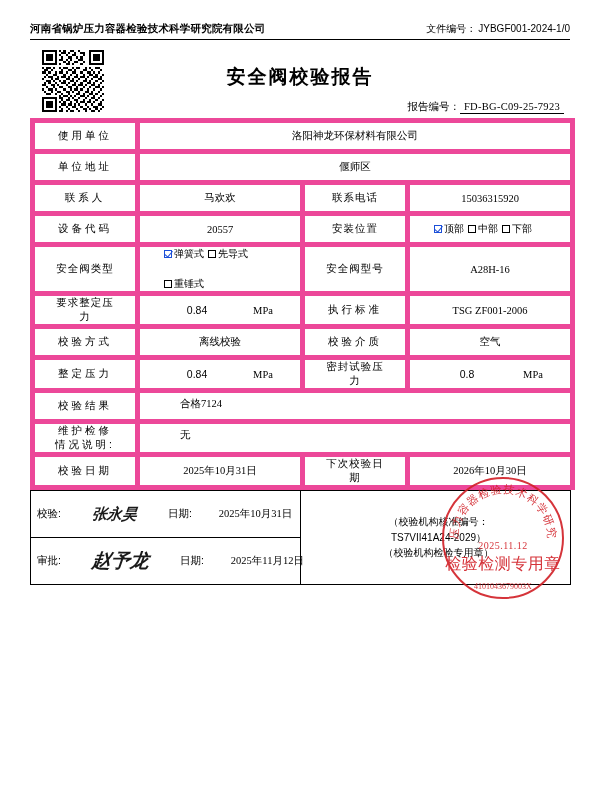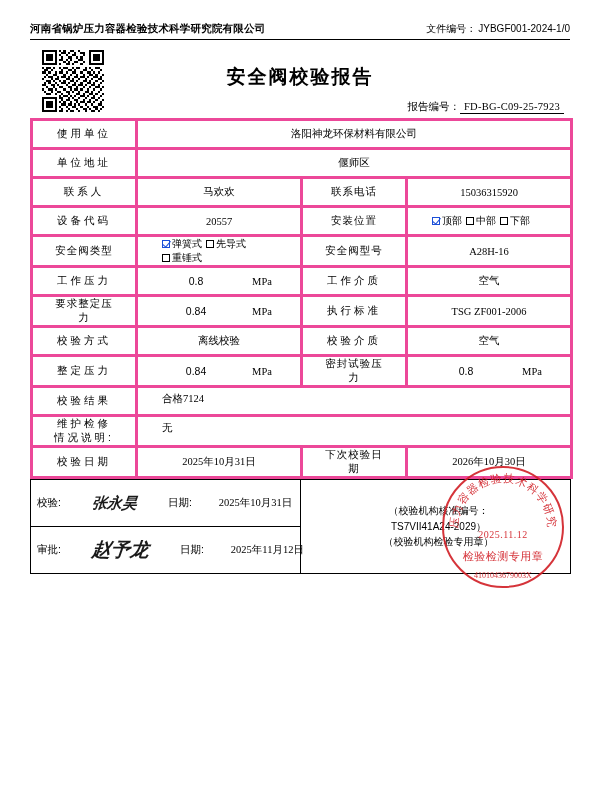--- a/index.html
+++ b/index.html
@@ -74,21 +74,21 @@
     font-family: "Liberation Serif", serif;
     letter-spacing: .3px;
   }
 
   table.main {
     width: 100%;
     border-collapse: collapse;
     table-layout: fixed;
   }
   table.main td {
-    border: 3px solid #ec4899;
+    border: 5px solid #ec4899;
     font-size: 10.5px;
     padding: 0 20px;
     height: 26px;
     vertical-align: middle;
   }
   td.lbl {
     text-align: center;
     letter-spacing: 3px;
   }
   td.lbl.tight { letter-spacing: 1px; }
@@ -103,21 +103,21 @@
     font-size: 10.5px;
     margin-left: 26px;
   }
   .valline {
     display: flex;
     justify-content: center;
     align-items: center;
   }
   .valline .num { min-width: 60px; text-align: center; }
 
-  .cbgrp { display: flex; align-items: center; justify-content: flex-start; flex-wrap: wrap; gap: 0 4px; padding-left: 4px;}
+  .cbgrp { display: flex; align-items: center; justify-content: flex-start; flex-wrap: wrap; gap: 16px 4px; padding-left: 4px;}
   .cb {
     display: inline-flex;
     align-items: center;
     font-size: 10px;
     white-space: nowrap;
   }
   .box {
     display: inline-block;
     width: 8px;
     height: 8px;
@@ -137,21 +137,21 @@
     border: solid #1b4fd8;
     border-width: 0 1.6px 1.6px 0;
     transform: rotate(40deg);
   }
   .bigcell {
     position: relative;
     height: 100%;
   }
   .bigcell .txt {
     position: absolute;
-    left: 4px;
+    left: 20px;
     top: 4px;
     font-size: 10.5px;
     font-family: "Liberation Serif", serif;
   }
   td.result { height: 108px; vertical-align: top; }
   td.maint { height: 142px; vertical-align: top; margin-left: 24px; }
   td.lbl-mid { text-align: center; letter-spacing: 3px; vertical-align: middle; }
 
   
   .sig-wrap { position: relative; }
@@ -216,21 +216,21 @@
     font-family: "Liberation Serif", serif;
     font-size: 10px;
     white-space: nowrap;
     letter-spacing: .5px;
   }
   .seal .bottom-txt {
     position: absolute;
     left: 50%;
     bottom: 22px;
     transform: translateX(-50%);
-    font-size: 11px;
+    font-size: 16px;
     white-space: nowrap;
     letter-spacing: .5px;
   }
   .seal .code {
     position: absolute;
     left: 50%;
     bottom: 6px;
     transform: translateX(-50%);
     font-family: "Liberation Serif", serif;
     font-size: 8px;
@@ -556,31 +556,20 @@
               <span class="cb">
                   <span class="box"></span>
                   <span>重锤式</span>
                 </span>
             </div>
           </td>
           <td class="lbl tight">安全阀型号</td>
           <td class="val">A28H-16</td>
         </tr>
         <tr>
-          <td class="lbl">工作压力</td>
-          <td>
-            <div class="valline">
-              <span class="num">0.8</span>
-              <span class="unit">MPa</span>
-            </div>
-          </td>
-          <td class="lbl">工作介质</td>
-          <td class="val cn">空气</td>
-        </tr>
-        <tr>
           <td class="lbl tight">要求整定压力</td>
           <td>
             <div class="valline">
               <span class="num">0.84</span>
               <span class="unit">MPa</span>
             </div>
           </td>
           <td class="lbl">执行标准</td>
           <td class="val">TSG ZF001-2006</td>
         </tr>

